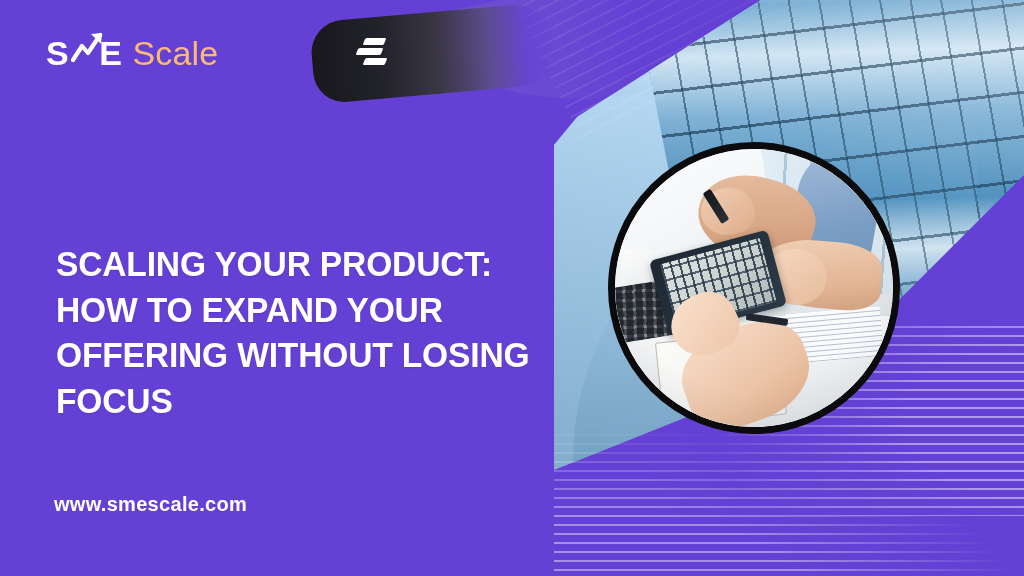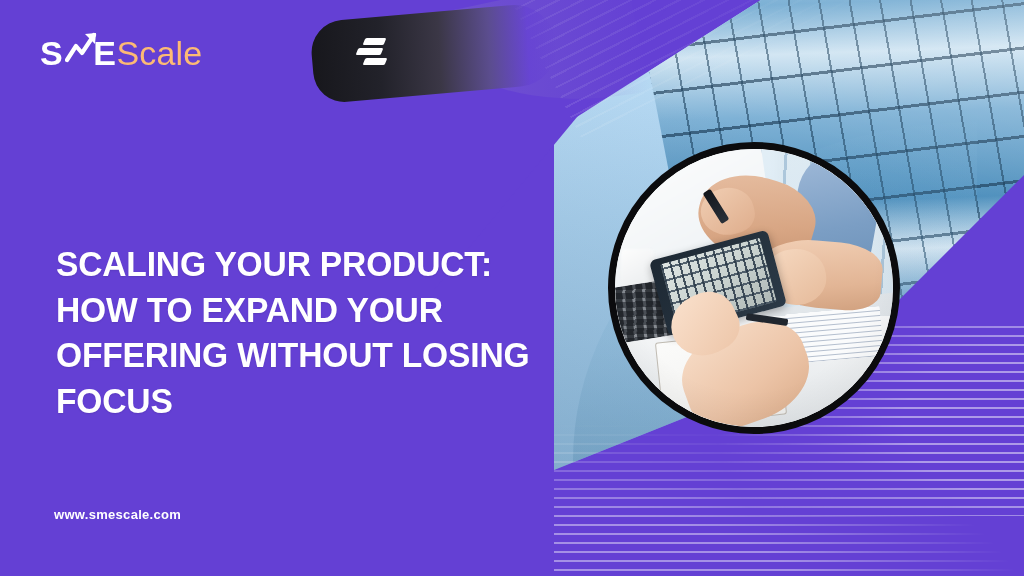--- a/index.html
+++ b/index.html
@@ -339,25 +339,26 @@
     border-radius: 1.5px;
     transform: skewX(-22deg);
   }
   .blob-mark .bar1 { top: 0px;  left: 9px;  width: 21px; }
   .blob-mark .bar2 { top: 10px; left: 2px;  width: 25px; }
   .blob-mark .bar3 { top: 20px; left: 9px;  width: 22px; }
 
   
   .wordmark {
     position: absolute;
-    left: 40px;
+    left: 46px;
     top: 30px;
     height: 46px;
     display: flex;
     align-items: center;
+    gap: 10px;
   }
   .wm-sme {
     position: relative;
     color: #ffffff;
     font-size: 34px;
     font-weight: 700;
     letter-spacing: 0.5px;
     line-height: 1;
     font-family: "Liberation Sans", sans-serif;
   }
@@ -394,23 +395,23 @@
     font-family: "Liberation Sans", sans-serif;
     transform: scaleX(0.96);
     transform-origin: left center;
     text-shadow: 0 1px 2px rgba(0,0,0,0.10);
   }
 
   
   .url {
     position: absolute;
     left: 54px;
-    top: 507px;
+    top: 493px;
     color: #ffffff;
-    font-size: 13px;
+    font-size: 20px;
     font-weight: 700;
     letter-spacing: 0.3px;
     font-family: "Liberation Sans", sans-serif;
   }
 </style>
 </head>
 <body>
 
 <div id="banner">
 

